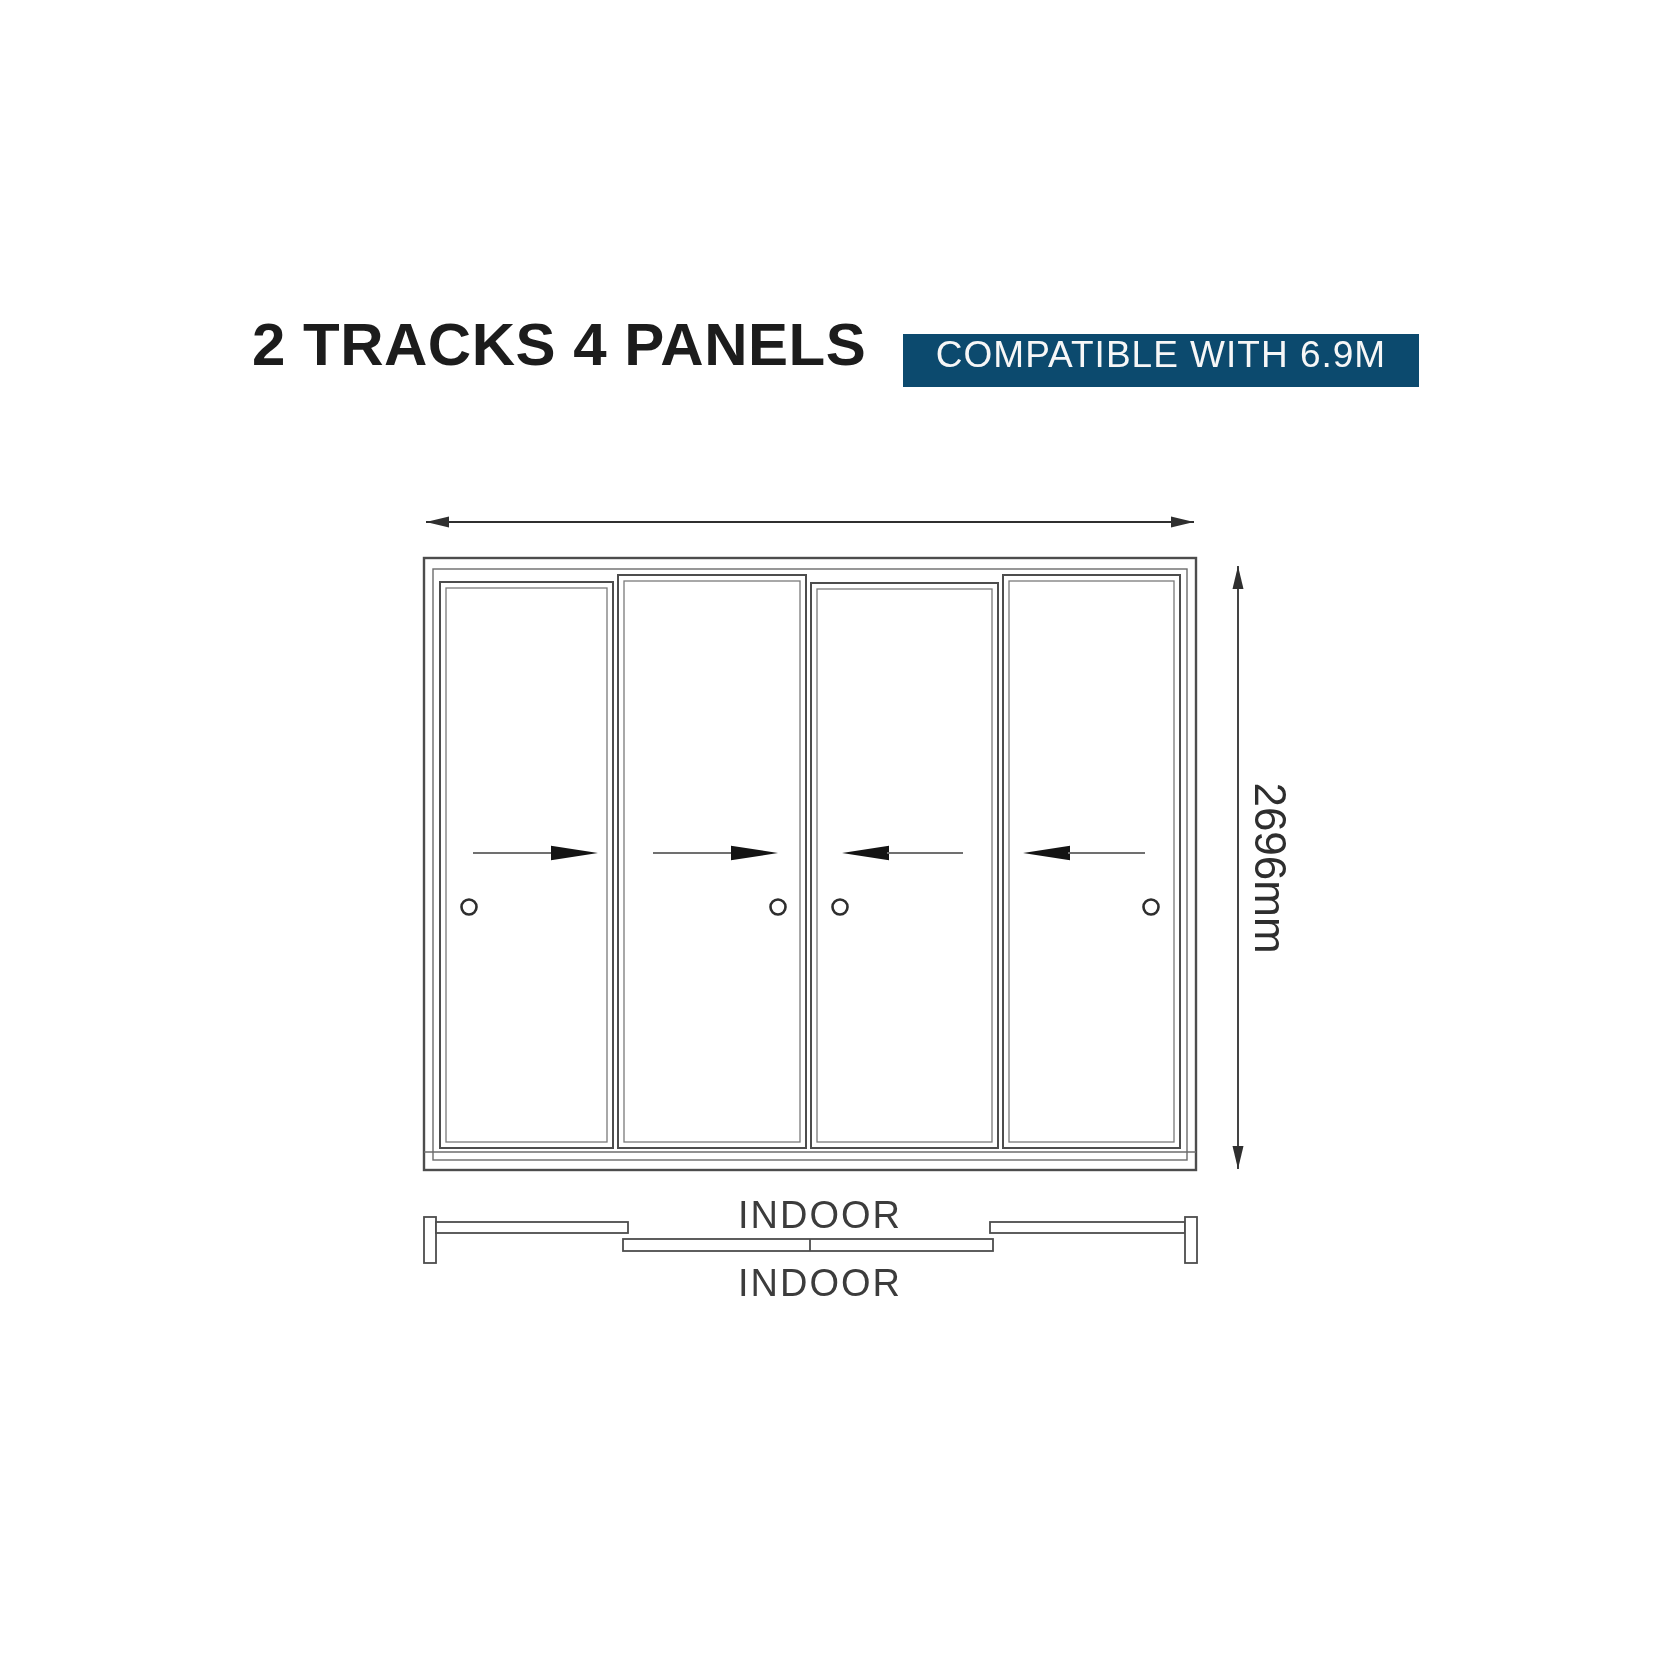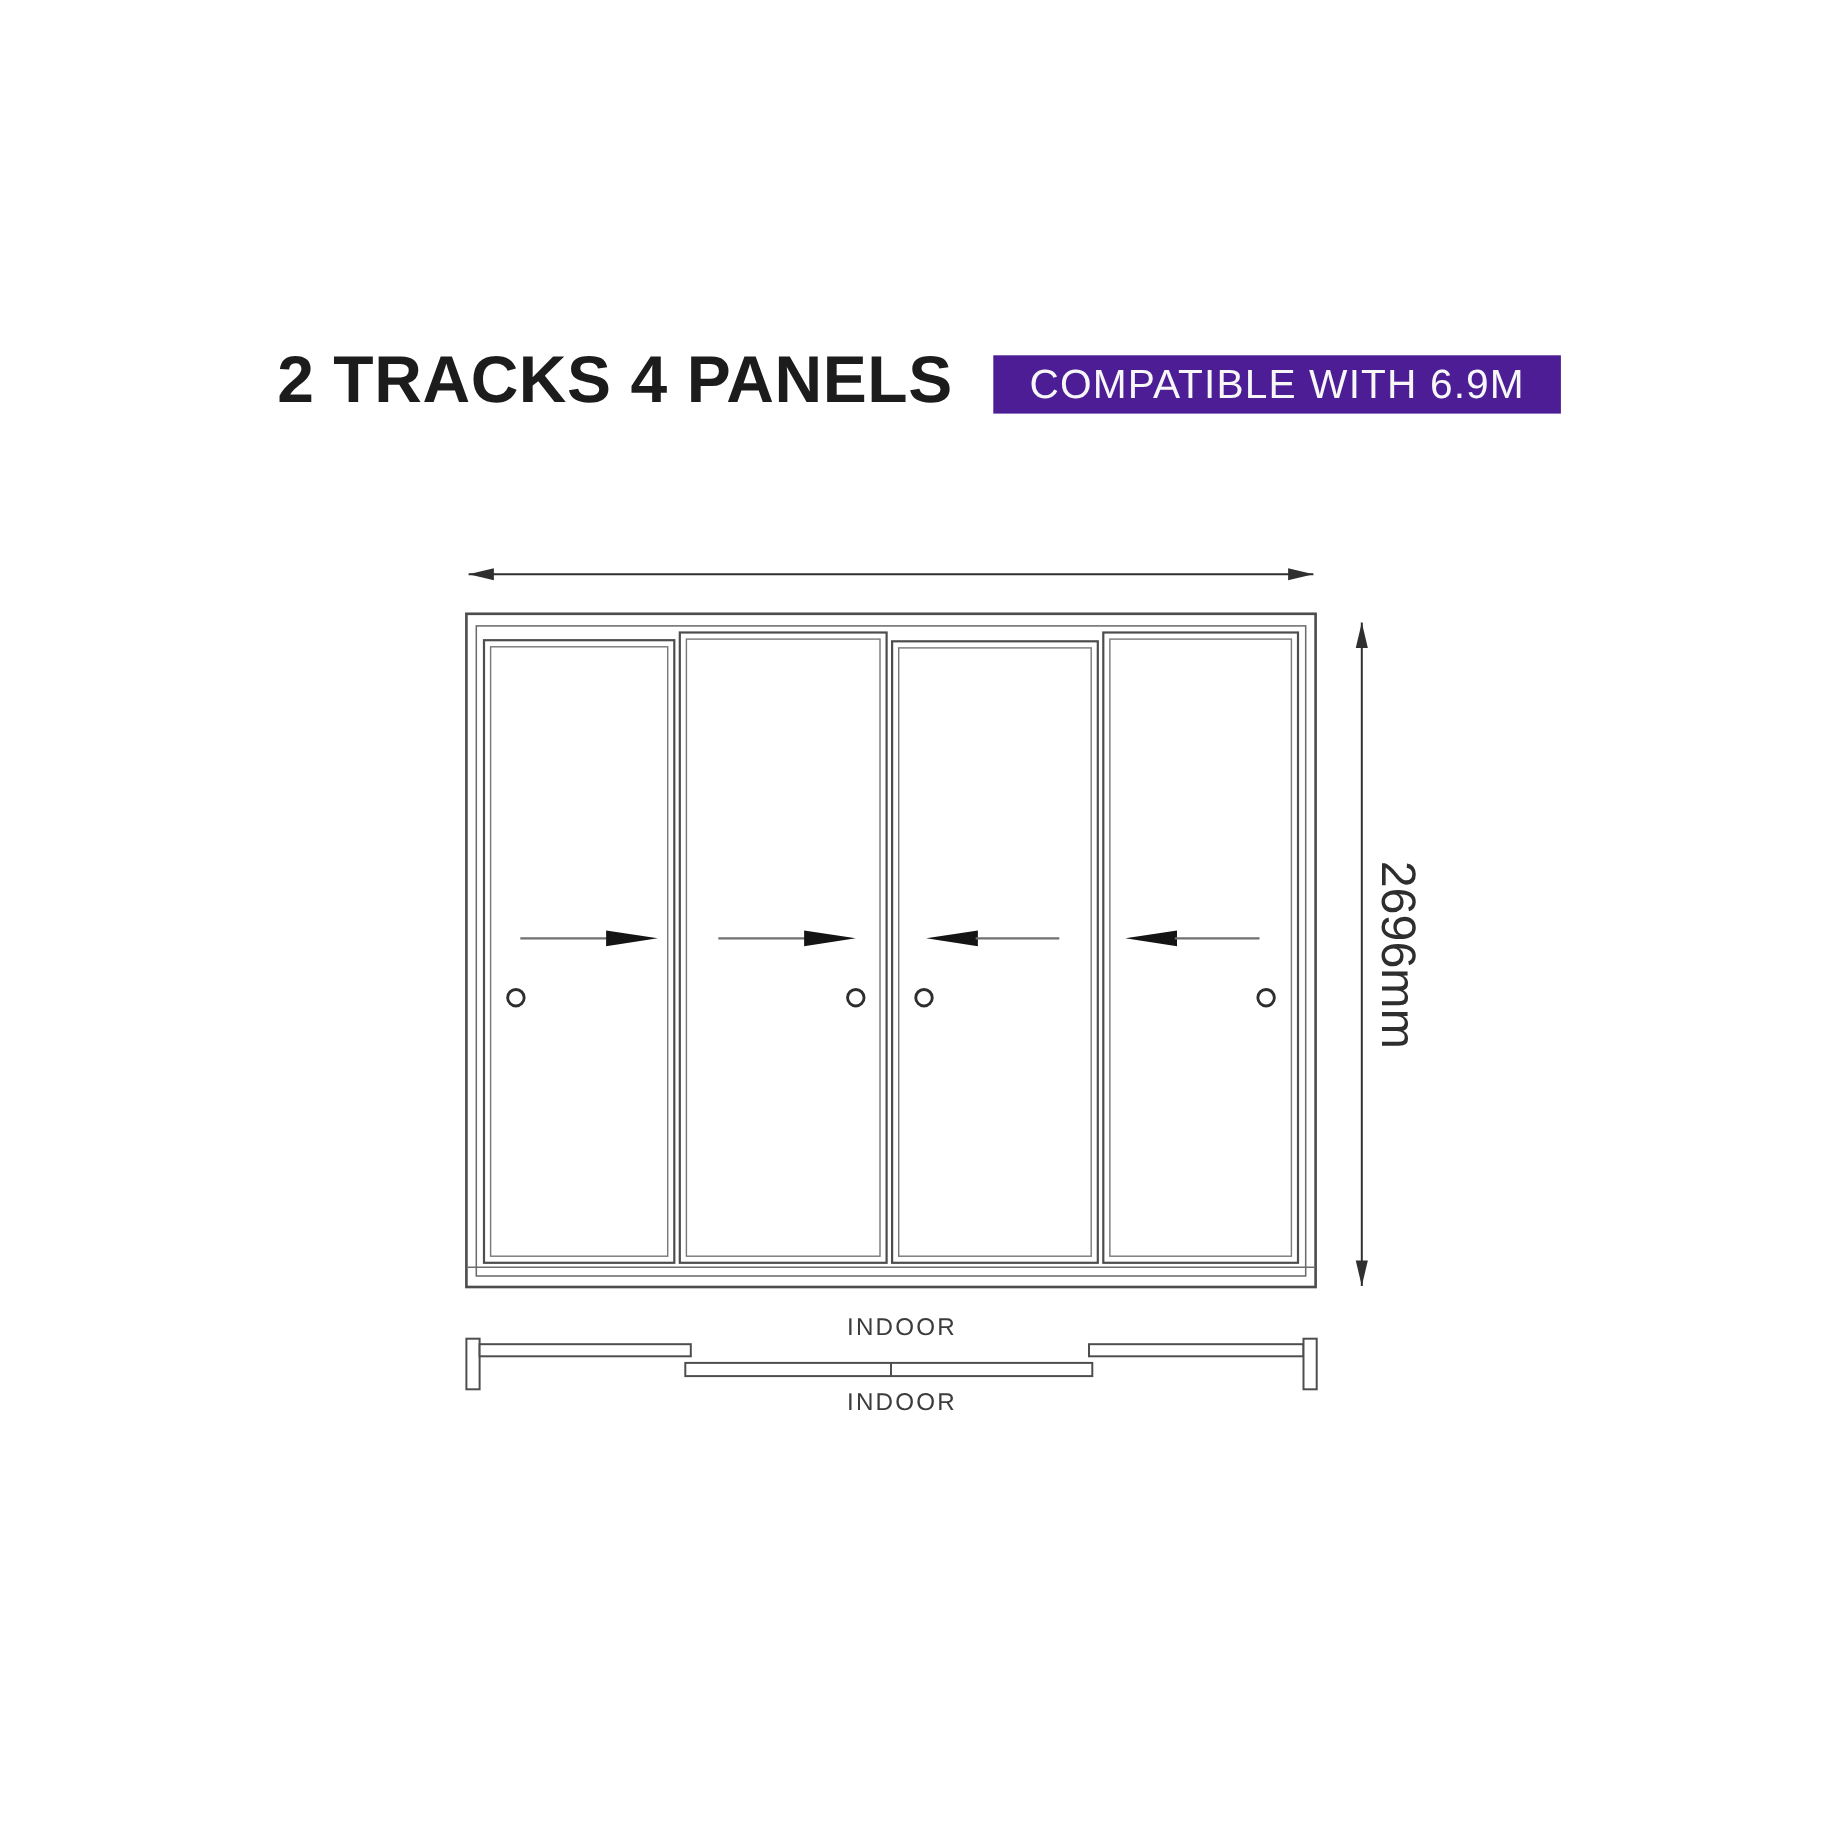--- a/index.html
+++ b/index.html
@@ -18,27 +18,26 @@
     top: 310px;
     font-size: 60px;
     font-weight: 800;
     letter-spacing: 0.5px;
     color: #1c1c1c;
     white-space: nowrap;
   }
   .badge {
     position: absolute;
     left: 903px;
-    top: 323px;
+    top: 334px;
     width: 516px;
     height: 53px;
-    background: #4c1d95;
+    background: #0c4a6e;
     color: #f7f7f7;
     display: flex;
-    align-items: center;
     justify-content: center;
     font-size: 37px;
     font-weight: 400;
     letter-spacing: 1px;
     white-space: nowrap;
   }
   .dim-label {
     position: absolute;
     color: #2e2e2e;
     font-size: 44px;
@@ -49,21 +48,21 @@
   .dim-width  { left: 610px; top: 464px; width: 400px; }
   .dim-height {
     left: 1130px; top: 843px; width: 280px; height: 50px;
     transform: rotate(90deg);
   }
   .side-label {
     position: absolute;
     left: 670px;
     width: 300px;
     text-align: center;
-    font-size: 22px;
+    font-size: 38px;
     letter-spacing: 2px;
     color: #3c3c3c;
     white-space: nowrap;
   }
   .indoor  { top: 1194px; }
   .outdoor { top: 1262px; }
   svg.linework { position: absolute; left: 0; top: 0; }
 </style>
 </head>
 <body>

